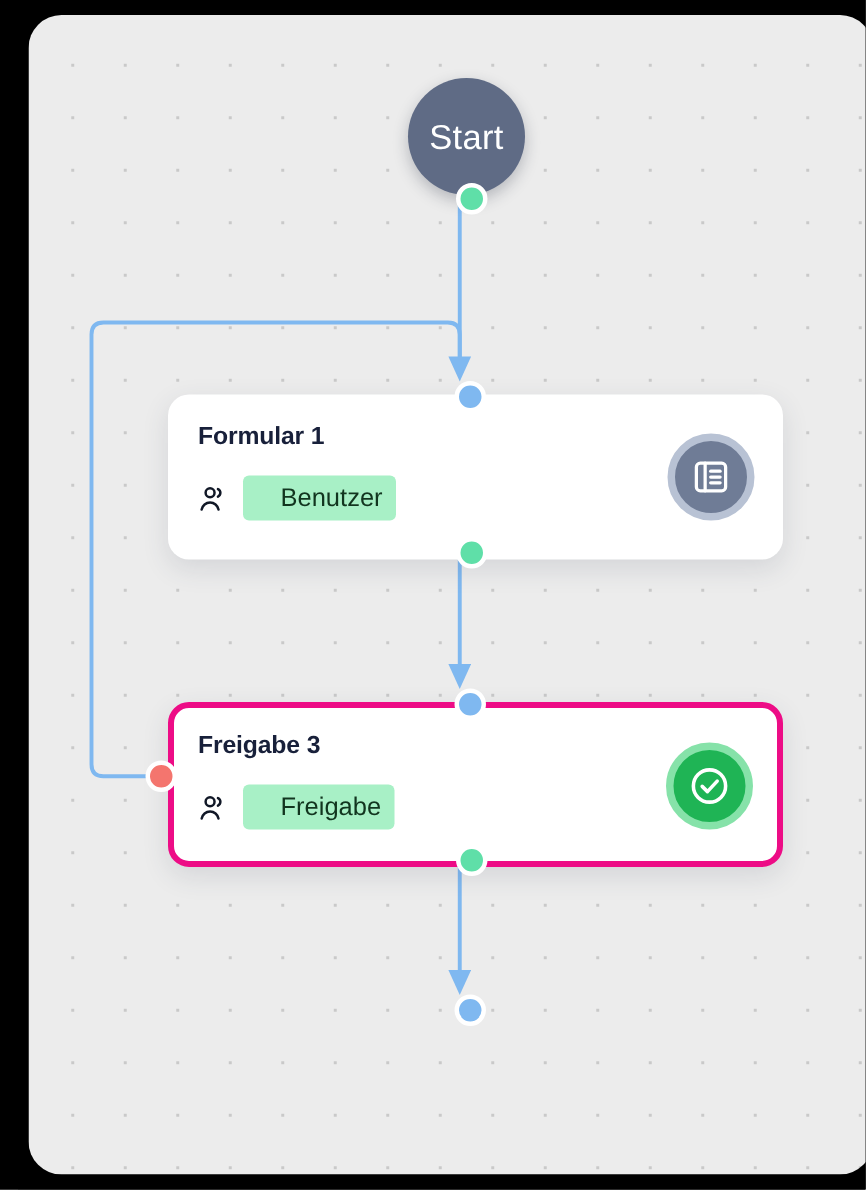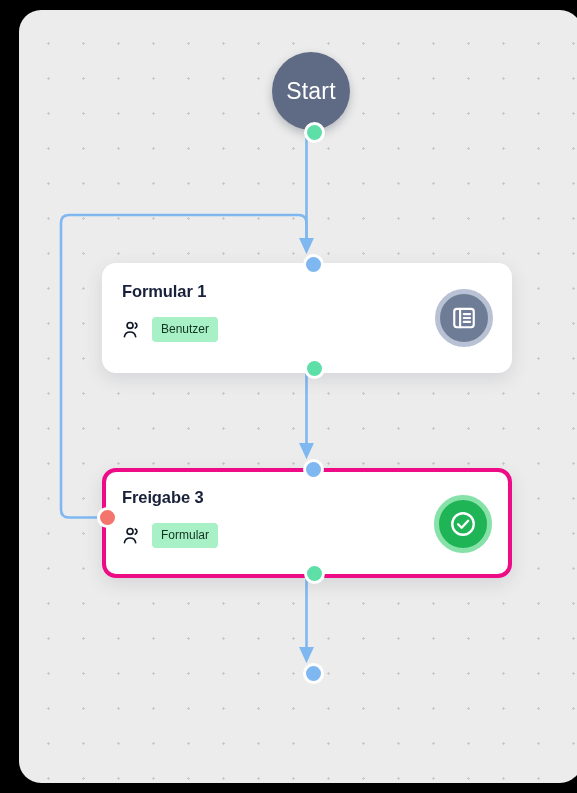--- a/index.html
+++ b/index.html
@@ -64,21 +64,21 @@
     letter-spacing: 0.2px;
     box-shadow: 0 4px 10px rgba(40,48,66,0.28);
     z-index: 6;
   }
   #node-start { left: 253px; top: 42px; }
   #node-stop  { left: 253px; top: 662px; }
 
   
   .card {
     position: absolute;
-    left: 83px;
+    left: 93px;
     width: 410px;
     height: 110px;
     background: #ffffff;
     border-radius: 14px;
     box-sizing: border-box;
     z-index: 5;
   }
   #node-formular {
     top: 253px;
     box-shadow: 0 6px 18px rgba(55,63,85,0.13);
@@ -108,23 +108,23 @@
     align-items: center;
     gap: 9px;
   }
   #node-freigabe .card-meta { left: 16px; top: 51px; }
 
   .users-icon { width: 21px; height: 21px; display: block; }
 
   .role-tag {
     background: #a8f0c6;
     color: #12351f;
-    font-size: 12px;
+    font-size: 17px;
     line-height: 1;
-    padding: 6px 9px 7px 9px;
+    padding: 6px 9px 7px 25px;
     border-radius: 4px;
   }
 
   .card-icon {
     position: absolute;
     right: 19px;
     top: 26px;
     width: 58px;
     height: 58px;
     border-radius: 50%;
@@ -220,21 +220,21 @@
     </div>
 
     <div class="card" id="node-freigabe">
       <div class="card-title">Freigabe 3</div>
       <div class="card-meta">
         <svg class="users-icon" viewBox="0 0 24 24" fill="none" stroke="#111827" stroke-width="1.9" stroke-linecap="round" stroke-linejoin="round">
           <circle cx="9.2" cy="7.4" r="3.4"></circle>
           <path d="M2.8 20.2 a6.5 6.5 0 0 1 12.8 0"></path>
           <path d="M15.2 4.6 a3.2 3.2 0 0 1 0 5.8"></path>
         </svg>
-        <span class="role-tag">Formular</span>
+        <span class="role-tag">Freigabe</span>
       </div>
       <div class="card-icon" id="icon-approve">
         <svg width="30" height="30" viewBox="0 0 24 24" fill="none" stroke="#ffffff" stroke-width="1.9" stroke-linecap="round" stroke-linejoin="round">
           <circle cx="12" cy="12" r="8.6"></circle>
           <path d="M8.1 12.2 L10.9 15 L16.1 9.4"></path>
         </svg>
       </div>
     </div>
 
 

